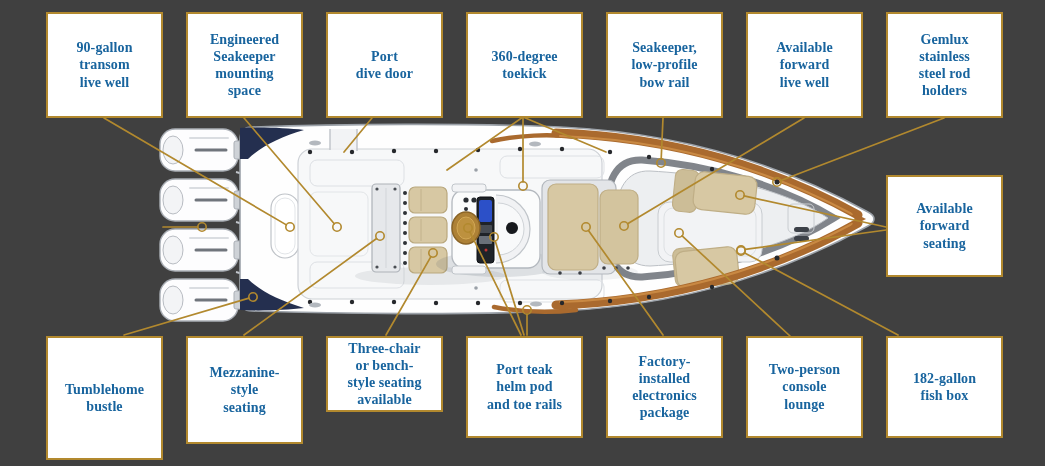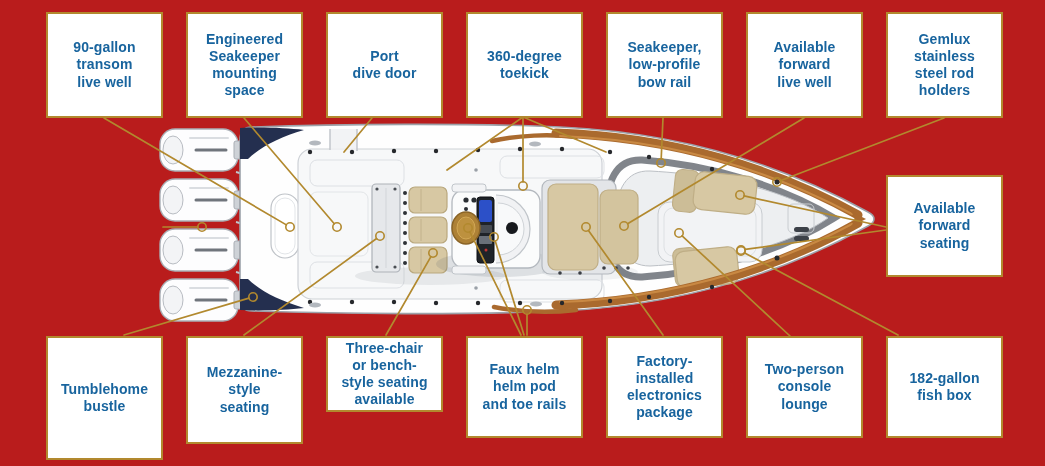--- a/index.html
+++ b/index.html
@@ -1,18 +1,18 @@
 <!DOCTYPE html>
 <html style="--gold: #B2892E; --blue: #18649E;"><head>
 <meta charset="utf-8">
 <style>
   :root { --gold:#B2892E; --blue:#18649E; }
   html,body{margin:0;padding:0;background:#fff;}
-  .stage{position:relative;width:1045px;height:466px;background:#b91c1c;overflow:hidden;
-         font-family:Liberation Sans, sans-serif;}
+  .stage{position:relative;width:1045px;height:466px;background:#404040;overflow:hidden;
+         font-family:Liberation Serif, serif;}
   .stage svg{position:absolute;left:0;top:0;}
   .callout{position:absolute;box-sizing:border-box;border:2px solid var(--gold);
            background:#fff;display:flex;align-items:center;justify-content:center;
            padding:3px;z-index:2;}
   .callout .label{color:var(--blue);font-weight:bold;font-size:14px;line-height:1.22;
                   letter-spacing:.1px;text-align:center;white-space:pre-line;}
 </style>
 </head>
 <body>
 
@@ -298,21 +298,21 @@
 style
 seating</span>
     </div>
   <div class="callout" style="left:326px;top:336px;width:117px;height:76px">
       <span class="label">Three-chair
 or bench-
 style seating
 available</span>
     </div>
   <div class="callout" style="left:466px;top:336px;width:117px;height:102px">
-      <span class="label">Faux helm
+      <span class="label">Port teak
 helm pod
 and toe rails</span>
     </div>
   <div class="callout" style="left:606px;top:336px;width:117px;height:102px">
       <span class="label">Factory-
 installed
 electronics
 package</span>
     </div>
   <div class="callout" style="left:746px;top:336px;width:117px;height:102px">

